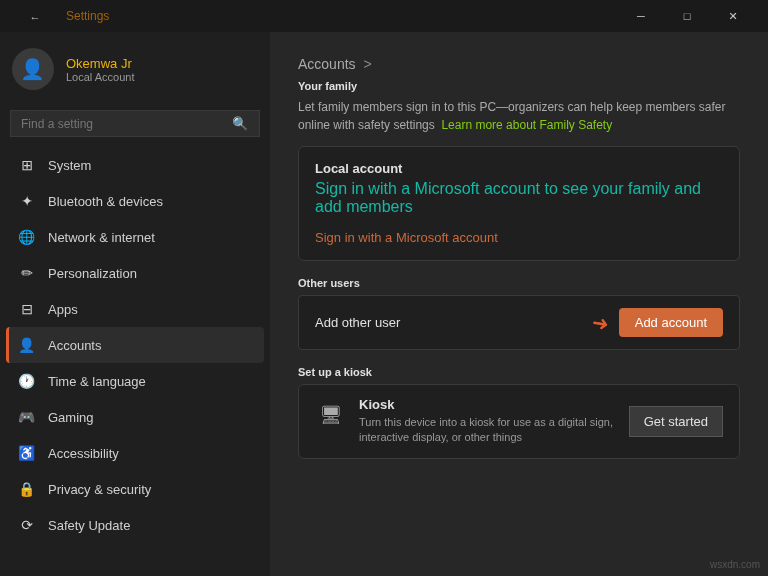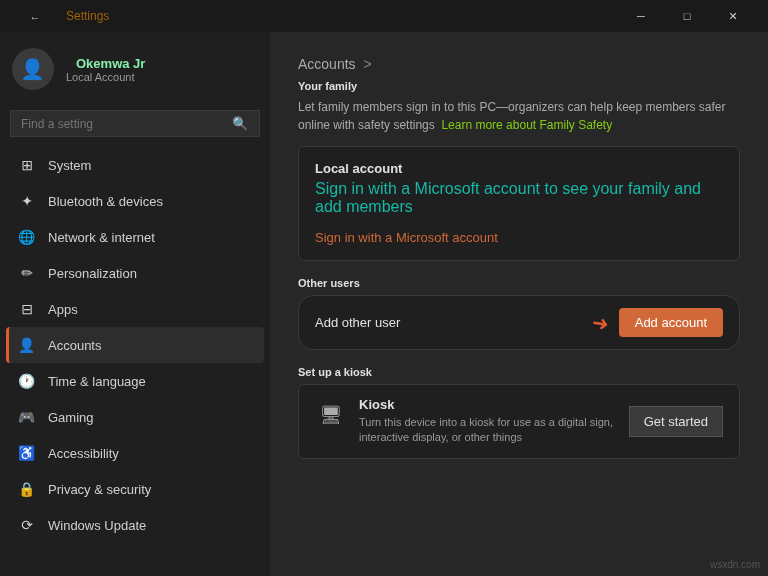--- a/index.html
+++ b/index.html
@@ -77,23 +77,22 @@
       background: #3a3a3a;
       display: flex;
       align-items: center;
       justify-content: center;
       font-size: 20px;
       color: #aaa;
       flex-shrink: 0;
     }
     .user-info-name {
       font-size: 13px;
-      font-weight: 700;
-      color: #86efac;
-      margin-left: 10px;
+      font-weight: 400;
+      color: #eab308;
     }
     .user-info-sub {
       font-size: 11px;
       color: #999;
     }
     .search-box {
       margin: 4px 10px 10px 10px;
       display: flex;
       align-items: center;
       background: #2d2d2d;
@@ -206,21 +205,21 @@
       font-size: 13px;
       text-decoration: none;
       cursor: pointer;
     }
     .other-users-section {
       margin-bottom: 16px;
     }
     .add-user-row {
       background: #1f1f1f;
       border: 1px solid #3a3a3a;
-      border-radius: 15px;
+      border-radius: 4px;
       padding: 12px 16px;
       display: flex;
       align-items: center;
       justify-content: space-between;
     }
     .add-user-label {
       font-size: 13px;
       color: #e0e0e0;
     }
     .add-account-btn {
@@ -362,21 +361,21 @@
         <div class="nav-item">
     <span class="nav-icon">♿</span>
     <span>Accessibility</span>
   </div>
         <div class="nav-item">
     <span class="nav-icon">🔒</span>
     <span>Privacy &amp; security</span>
   </div>
         <div class="nav-item">
     <span class="nav-icon">⟳</span>
-    <span>Windows Update</span>
+    <span>Safety Update</span>
   </div>
       </div>
   </div>
 
   <div class="content">
 
     <div class="breadcrumb">
       <span class="breadcrumb-part">Accounts</span>
       <span class="breadcrumb-sep">&gt;</span>
     </div>

